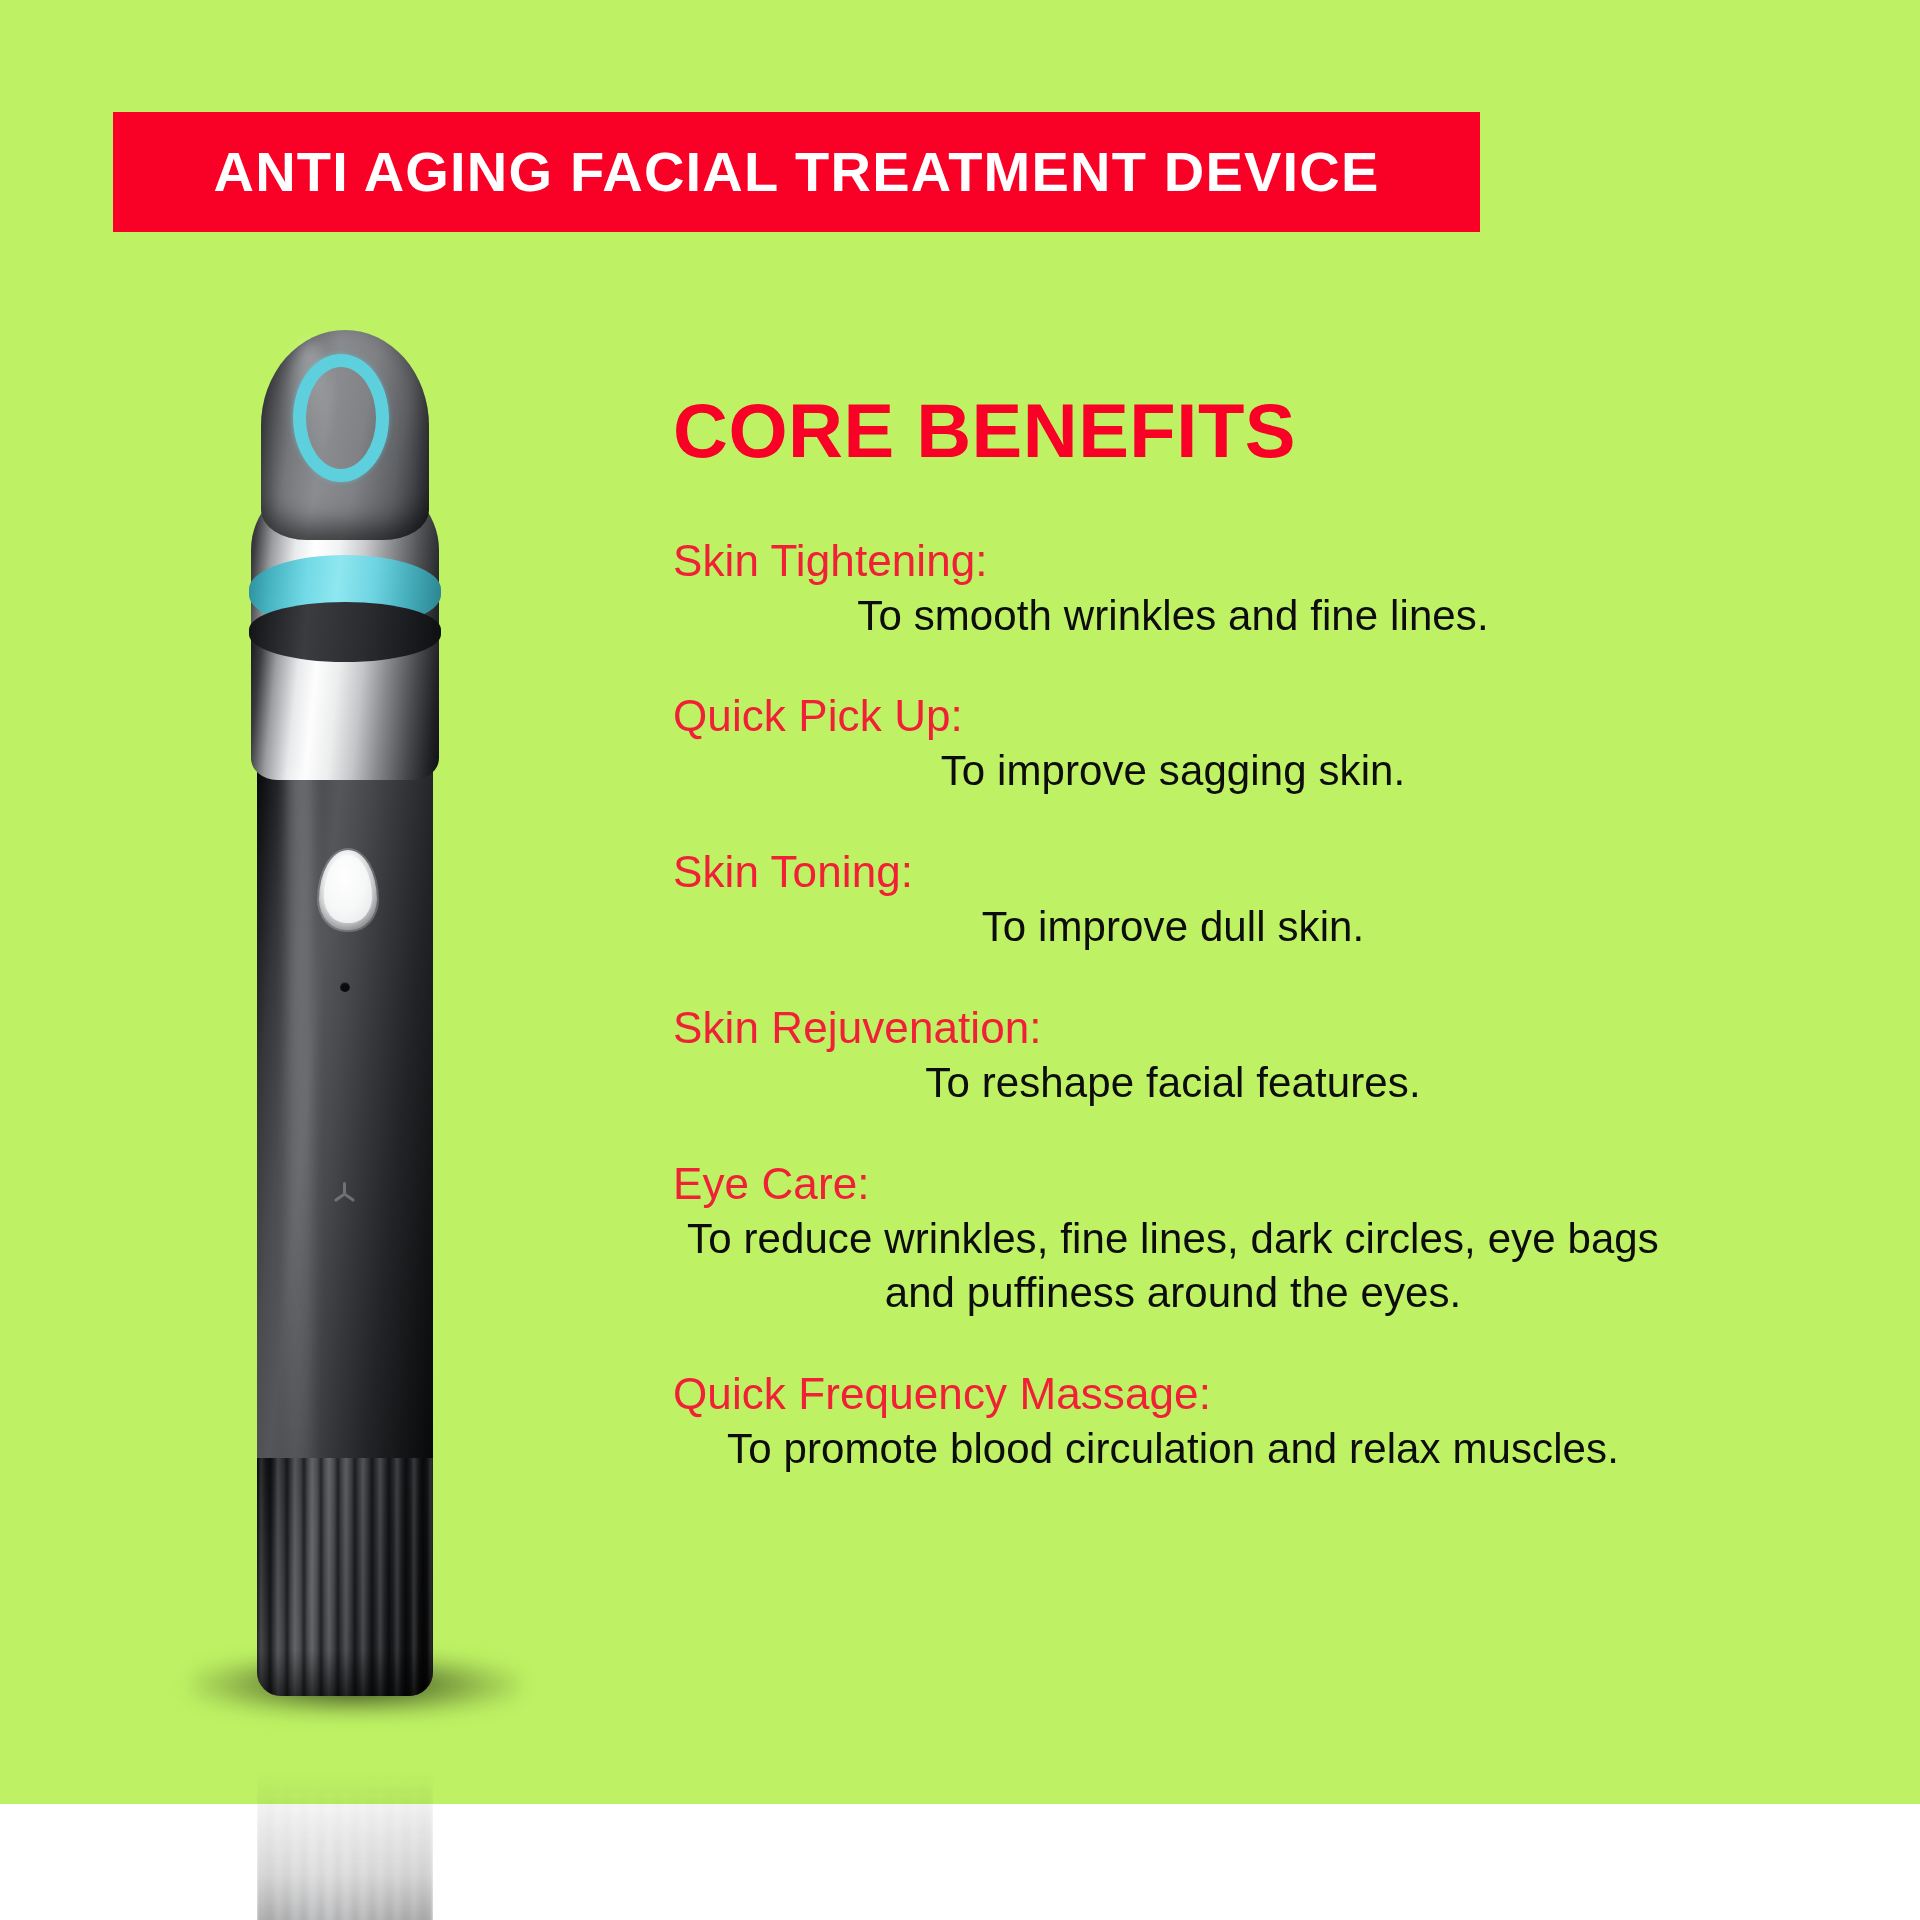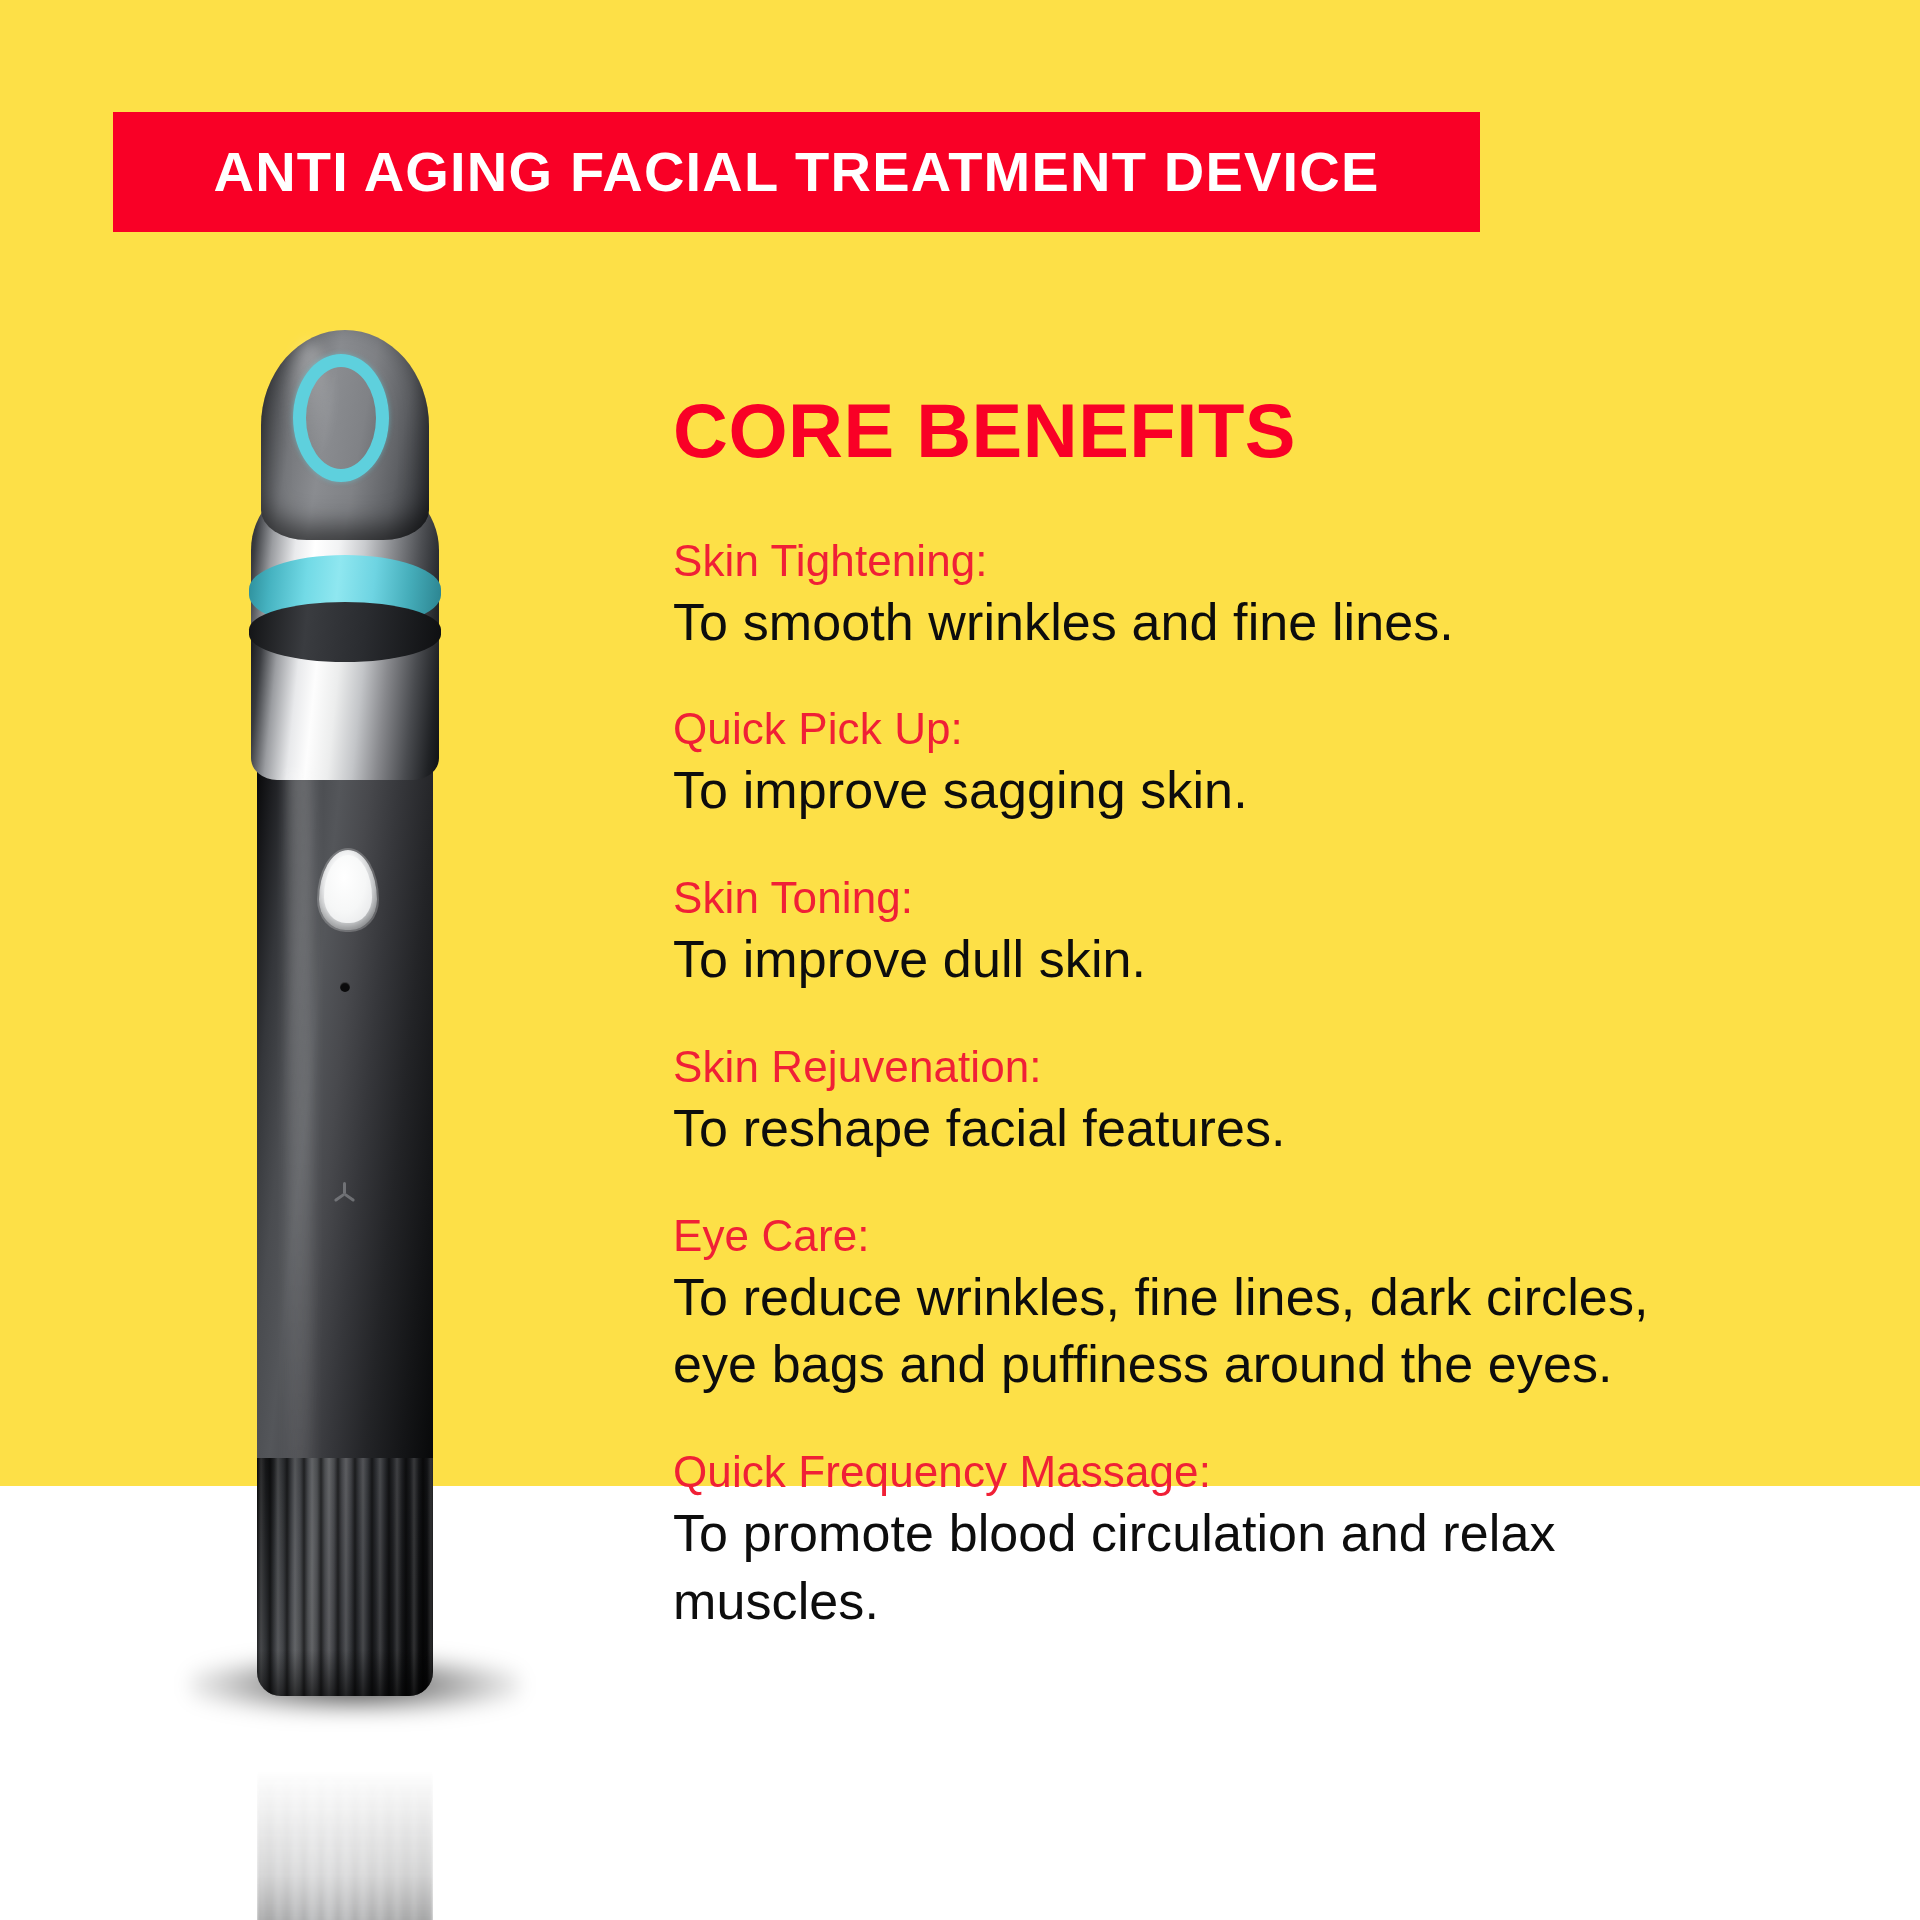--- a/index.html
+++ b/index.html
@@ -9,22 +9,22 @@
     width: 1920px;
     height: 1920px;
     background: #ffffff;
     font-family: "Liberation Sans", sans-serif;
     overflow: hidden;
   }
 
   .page {
     position: relative;
     width: 1920px;
-    height: 1486px;
-    background: #fde047;
+    height: 1804px;
+    background: #bef264;
   }
 
   
   .banner {
     position: absolute;
     left: 113px;
     top: 112px;
     width: 1367px;
     height: 120px;
     background: #f90026;
@@ -390,25 +390,26 @@
 
   .benefit-title {
     color: #f02036;
     font-size: 44px;
     font-weight: normal;
     line-height: 1.30;
     letter-spacing: 0.1px;
   }
   .benefit-desc {
     color: #0d0d0d;
-    font-size: 52px;
+    font-size: 42px;
     font-weight: normal;
     line-height: 1.30;
     letter-spacing: 0.1px;
     max-width: 1000px;
+    text-align: center;
   }
 </style>
 </head>
 <body>
 
 <div class="page">
 
   <div class="banner">
     <div class="banner-title">ANTI AGING FACIAL TREATMENT DEVICE</div>
   </div>

